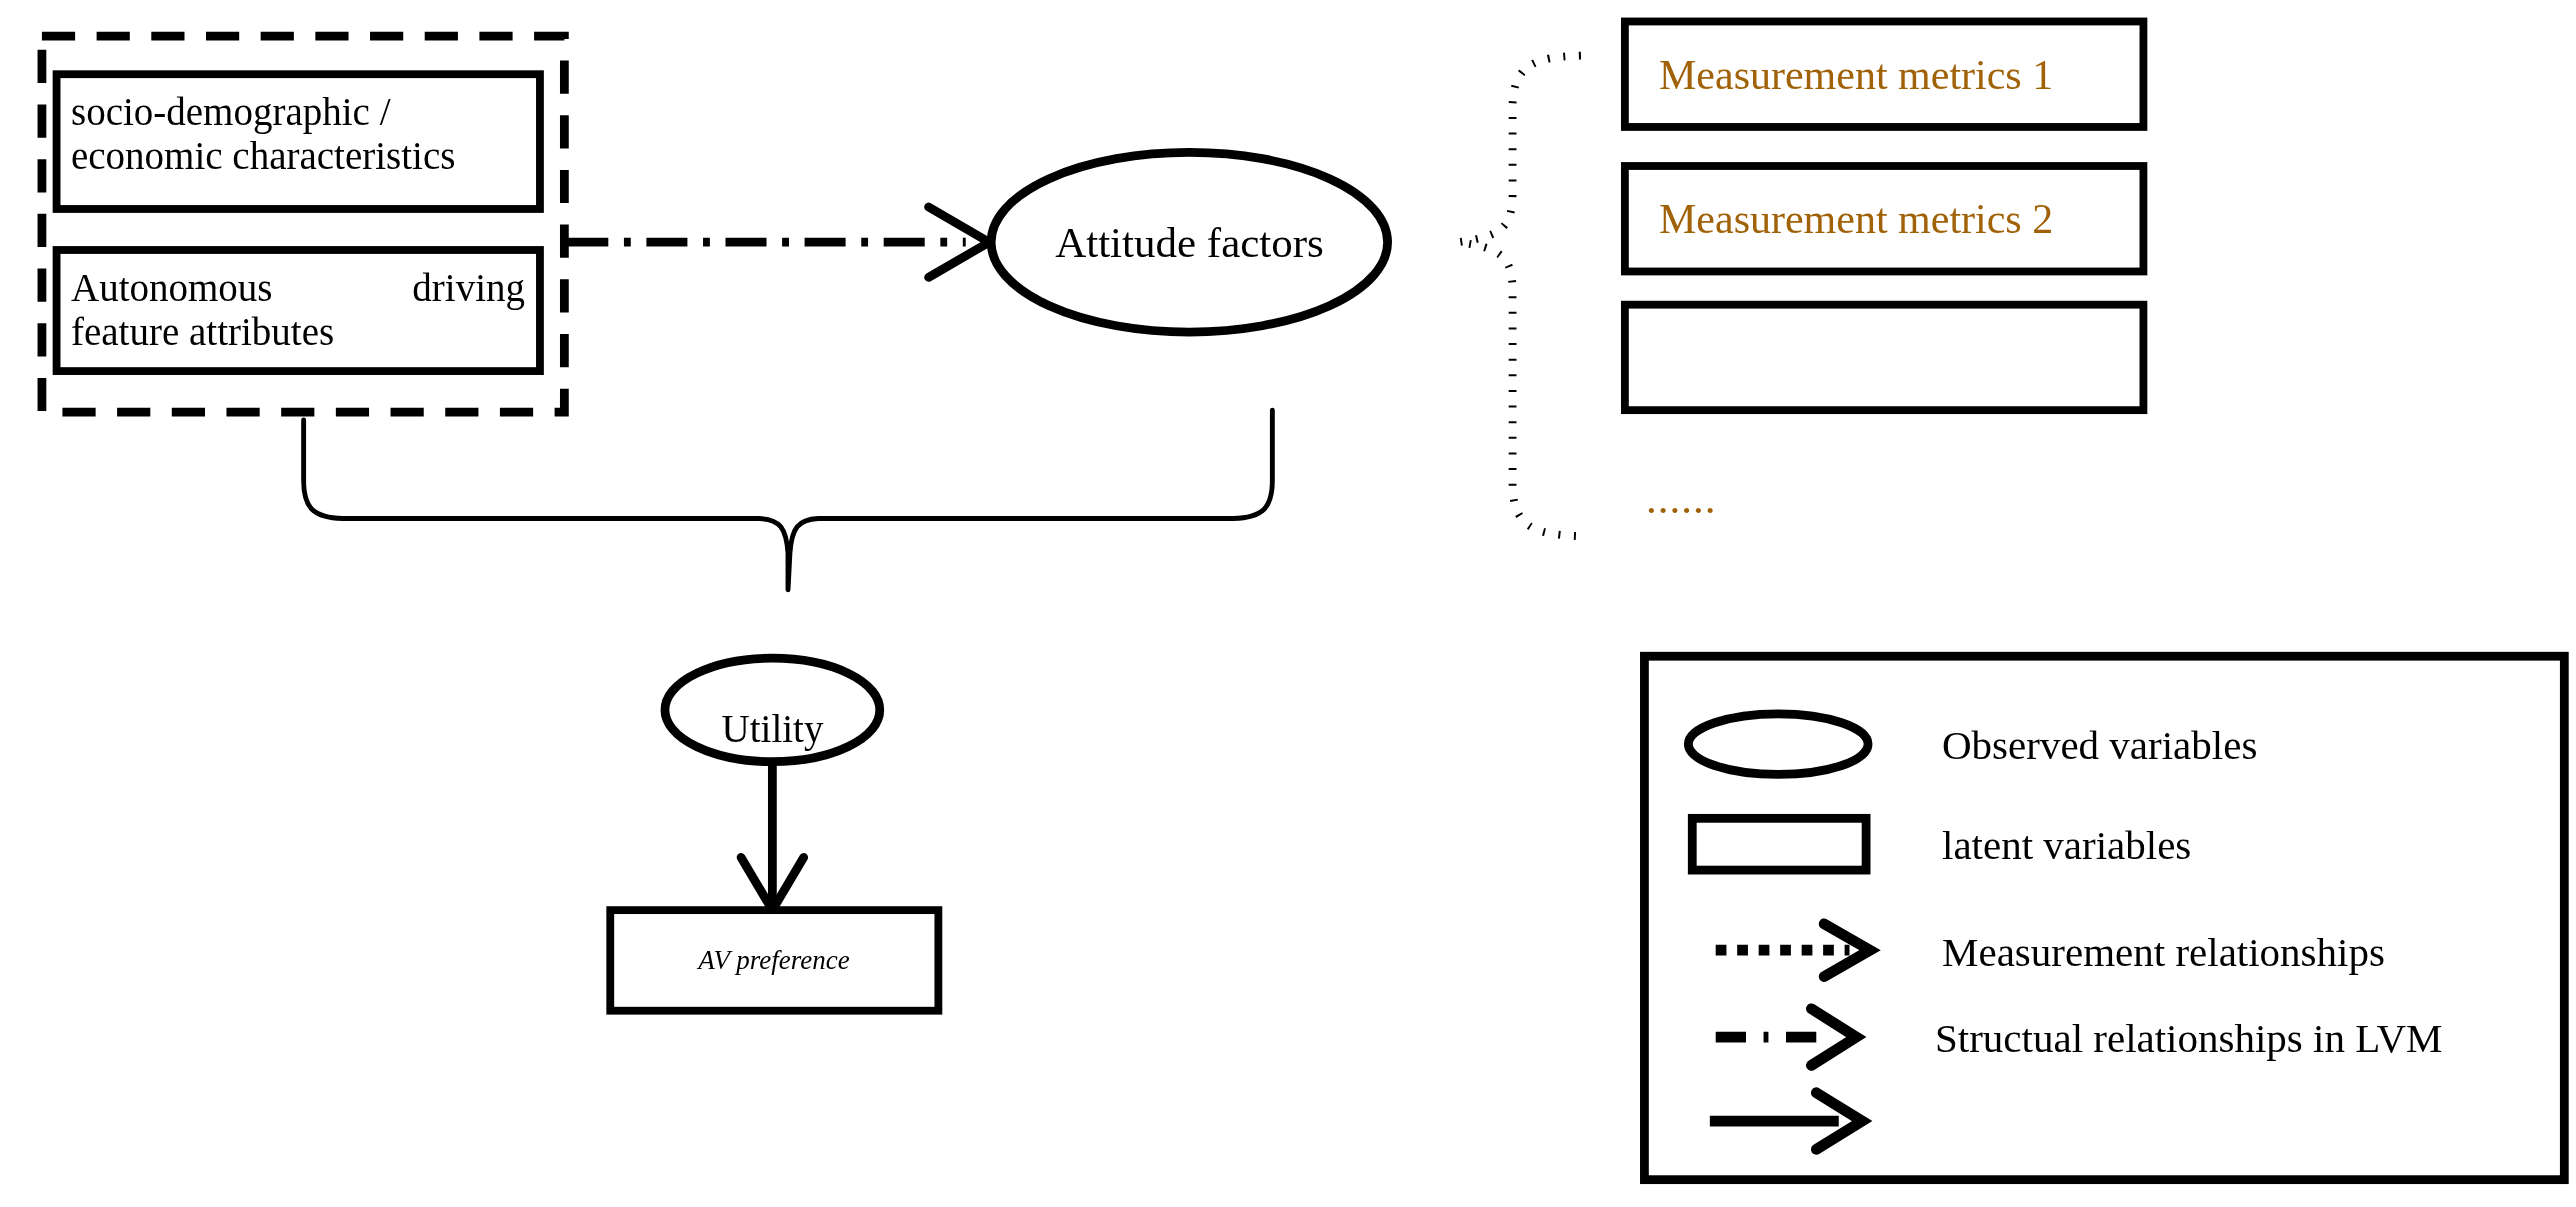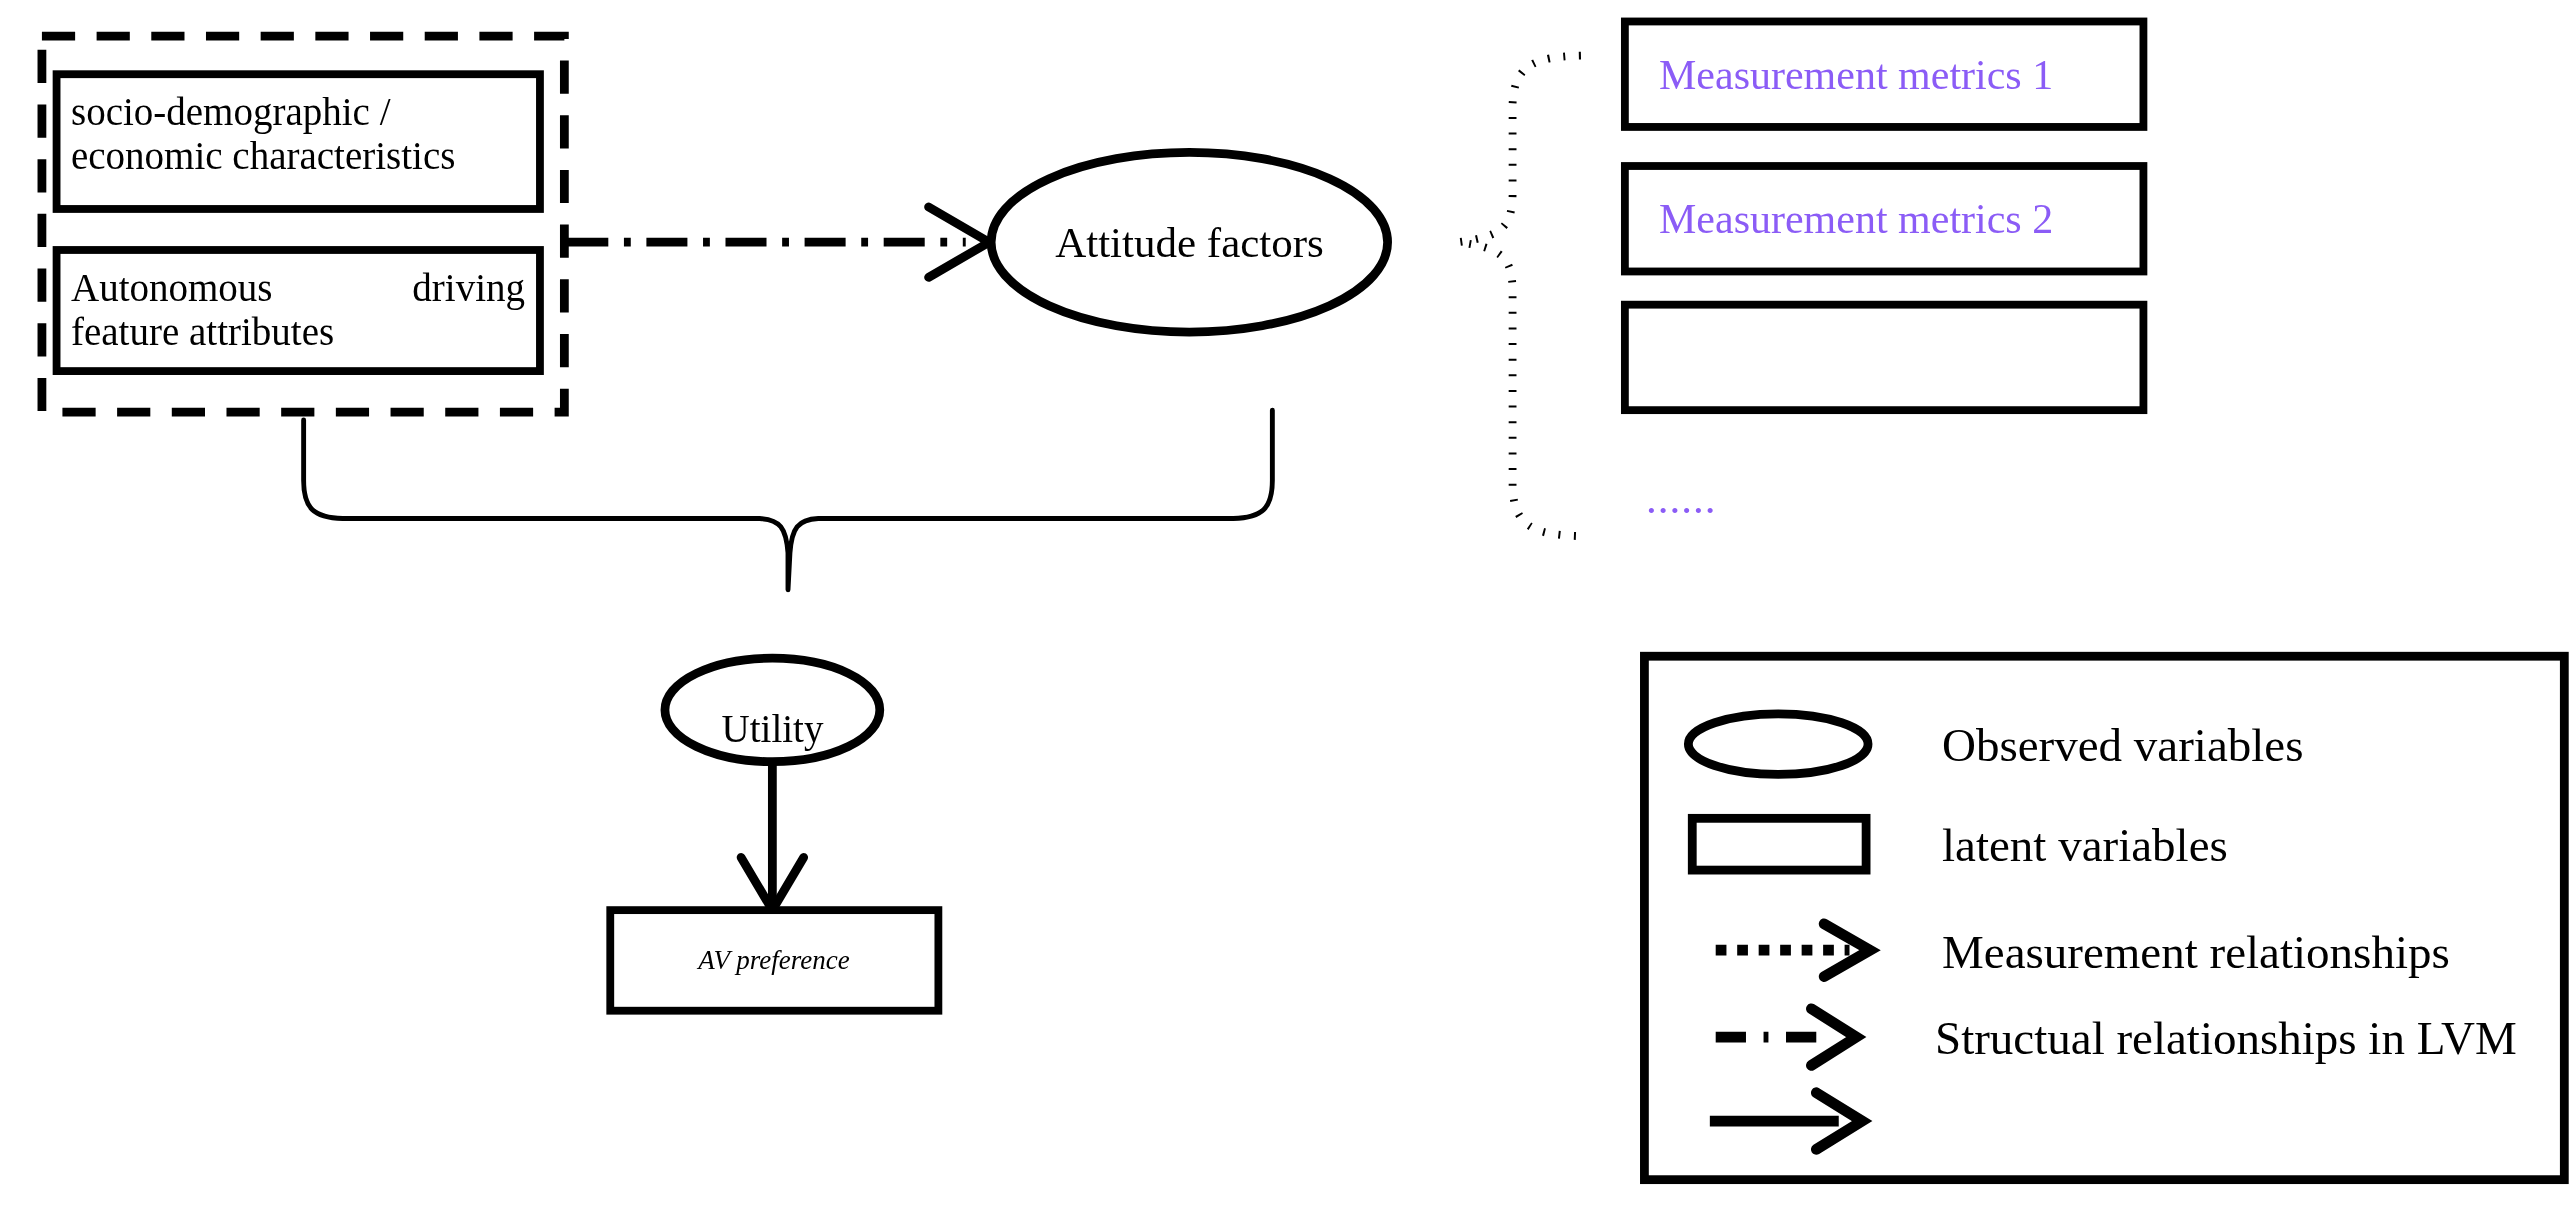--- a/index.html
+++ b/index.html
@@ -30,27 +30,27 @@
     justify-content: center;
     text-align: center;
     color: #000;
     pointer-events: none;
     white-space: pre-line;
   }
   .box-label {
     position: absolute;
     display: flex;
     align-items: center;
-    color: #8b5cf6;
+    color: #a16207;
   }
   .legend-label {
     position: absolute;
     display: flex;
     align-items: center;
-    font-size: 47px;
+    font-size: 41px;
     color: #000;
     white-space: nowrap;
   }
   .justify-two-line {
     position: absolute;
     color: #000;
     font-size: 39px;
     line-height: 1.12;
   }
   .justify-two-line .line-just {

